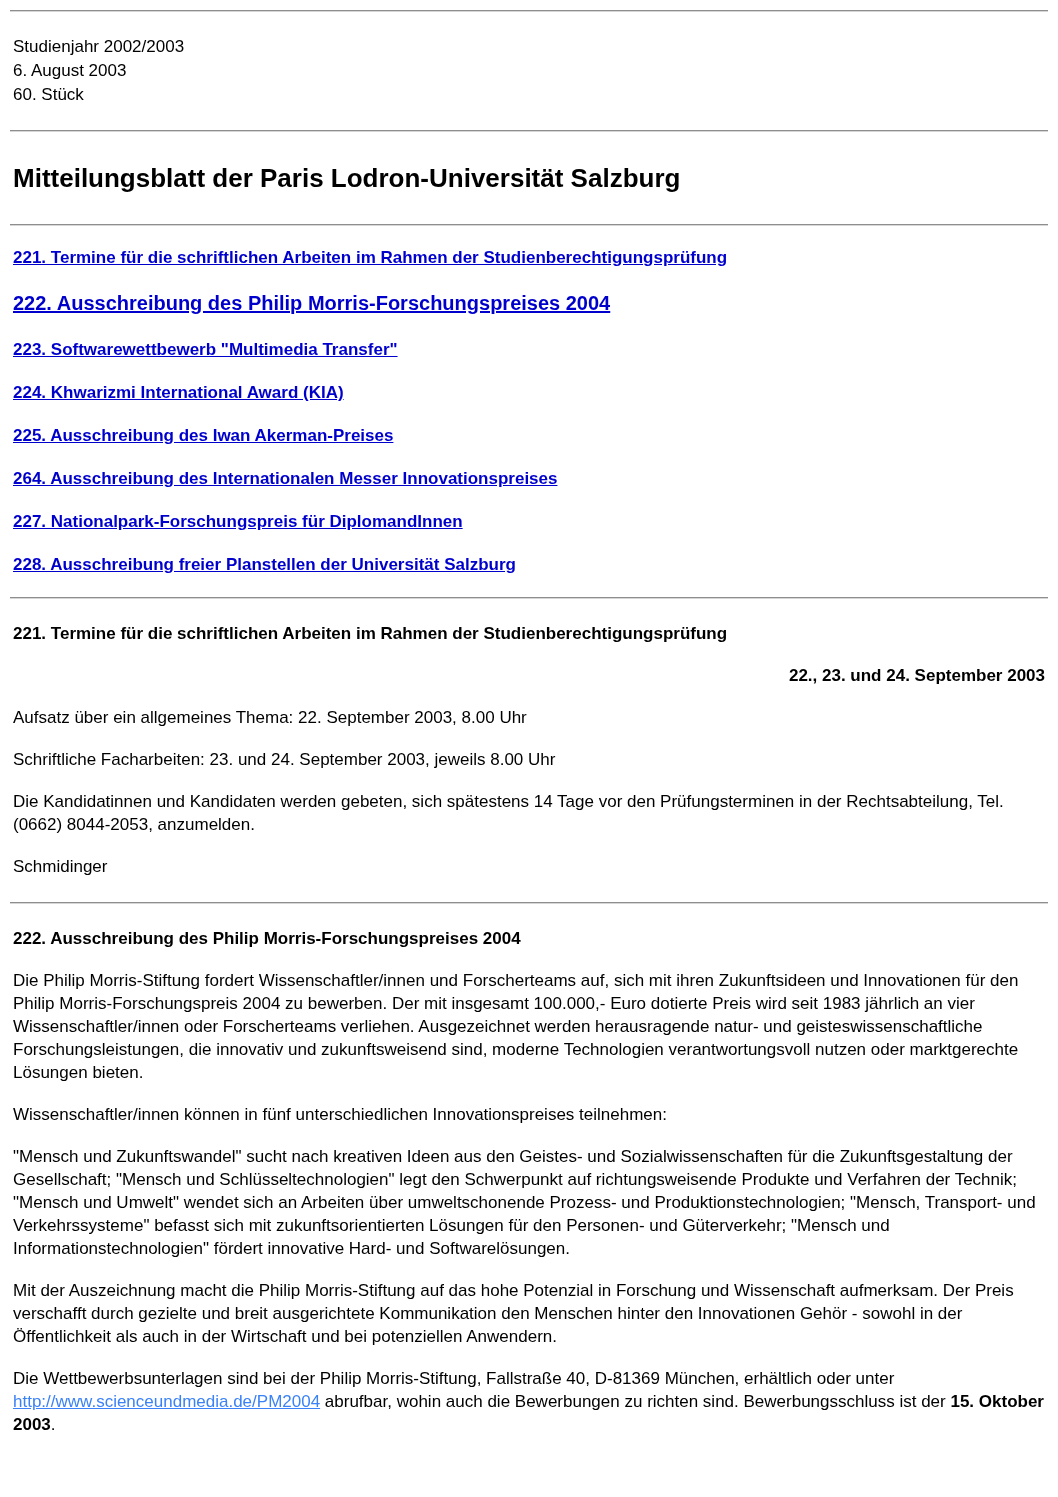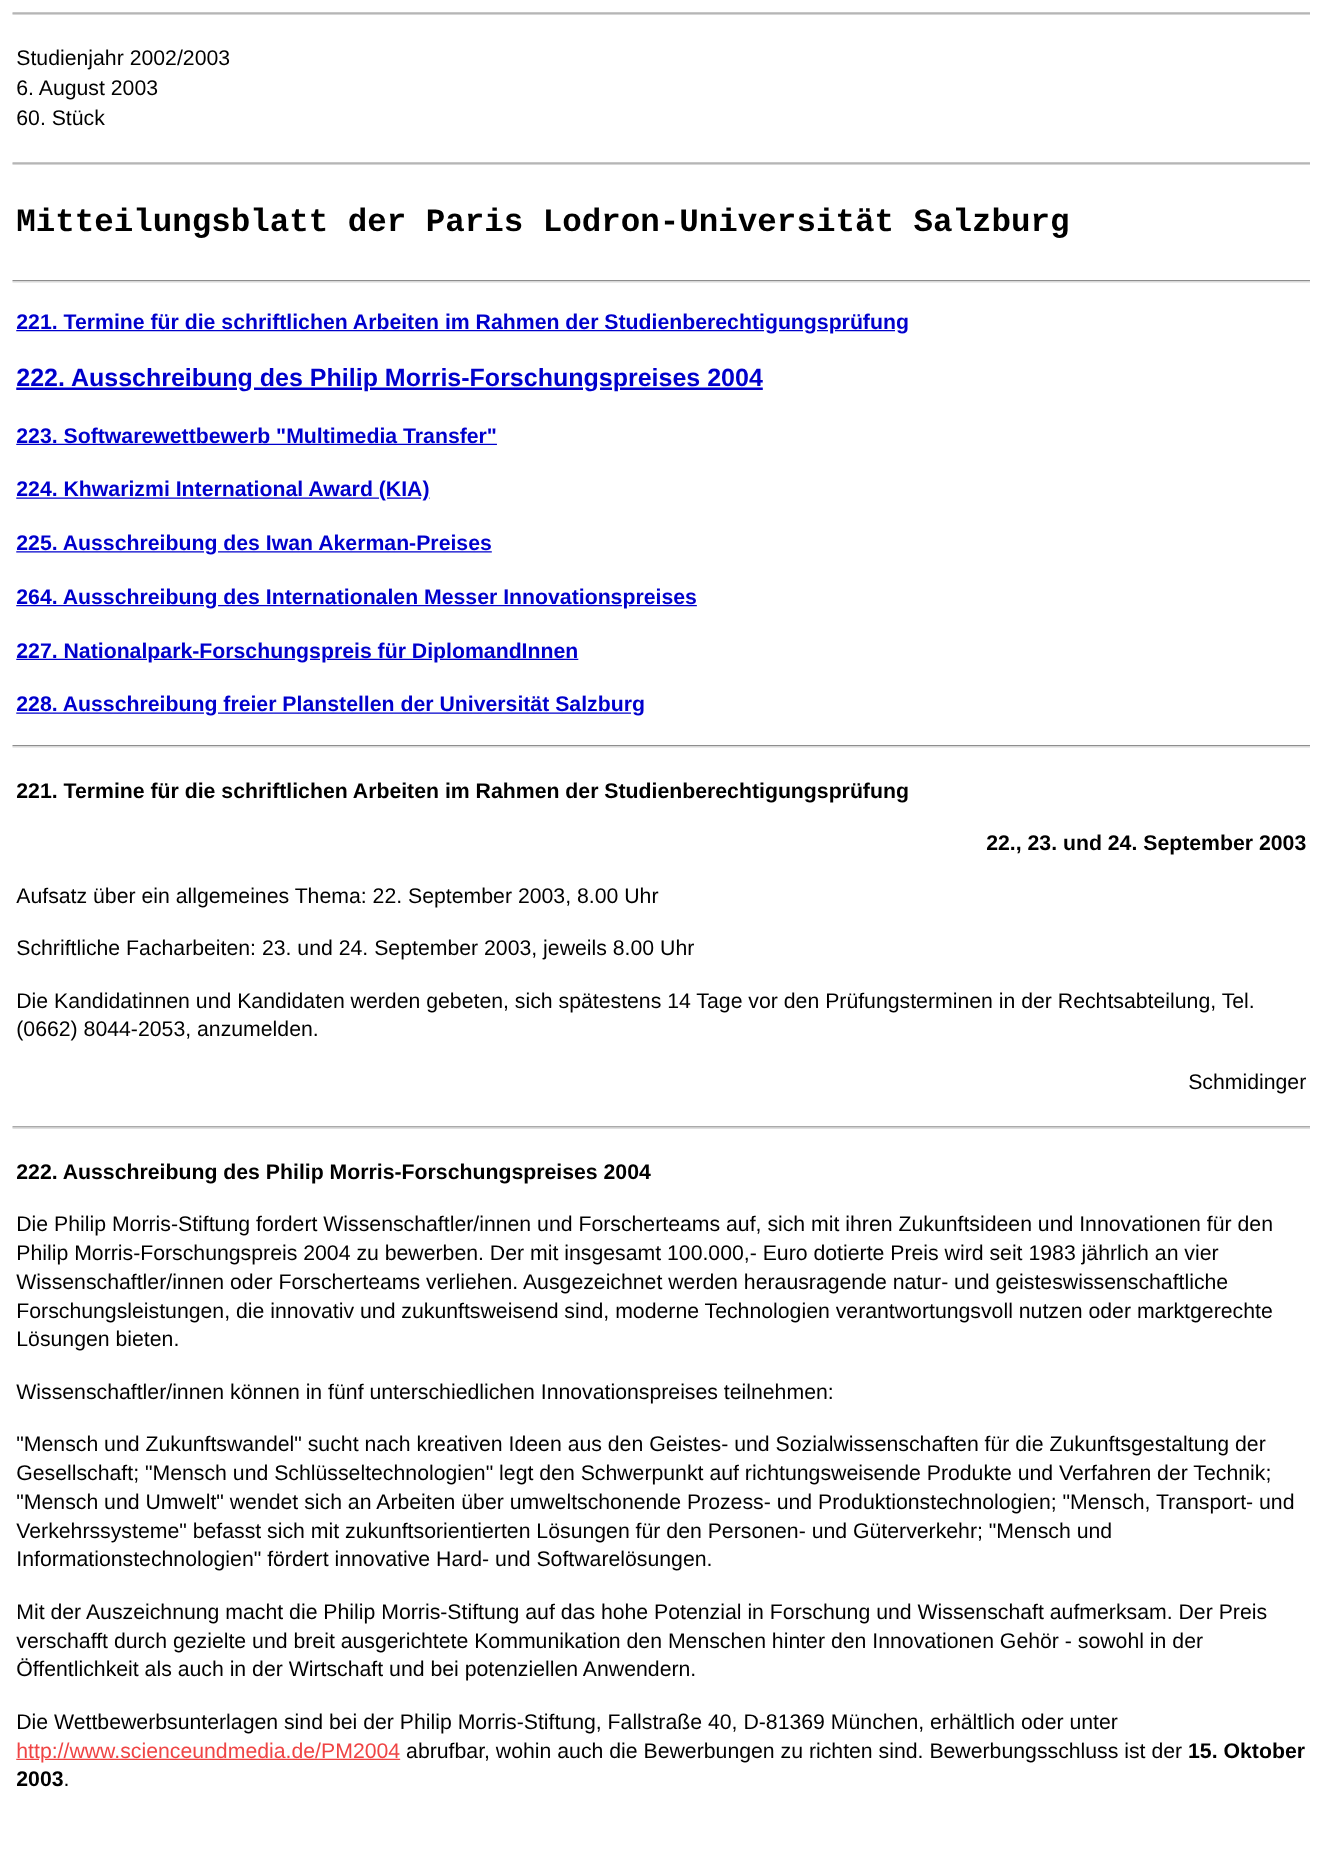--- a/index.html
+++ b/index.html
@@ -23,21 +23,20 @@
   }
   .masthead {
     margin: 23px 0;
     line-height: 24px;
   }
   h1.page-title {
     font-size: 26px;
     line-height: 32px;
     font-weight: bold;
     margin: 30px 0;
-    font-family: Liberation Mono, monospace;
   }
   .toc-item {
     margin: 21px 0;
     line-height: 22px;
   }
   .toc-item a {
     color: #0000cc;
     font-weight: bold;
     text-decoration: underline;
     cursor: pointer;
@@ -56,25 +55,24 @@
   }
   p {
     margin: 19px 0;
     line-height: 23px;
   }
   p.centered {
     text-align: right;
     font-weight: bold;
   }
   p.signature {
-    text-align: right;
     margin-bottom: 24px;
   }
   a.inline-link {
-    color: #ef4444;
+    color: #3b82f6;
     text-decoration: underline;
     cursor: pointer;
     text-align: center;
   }
   .bold { font-weight: bold; }
 </style>
 </head>
 <body>
 
 <hr>

